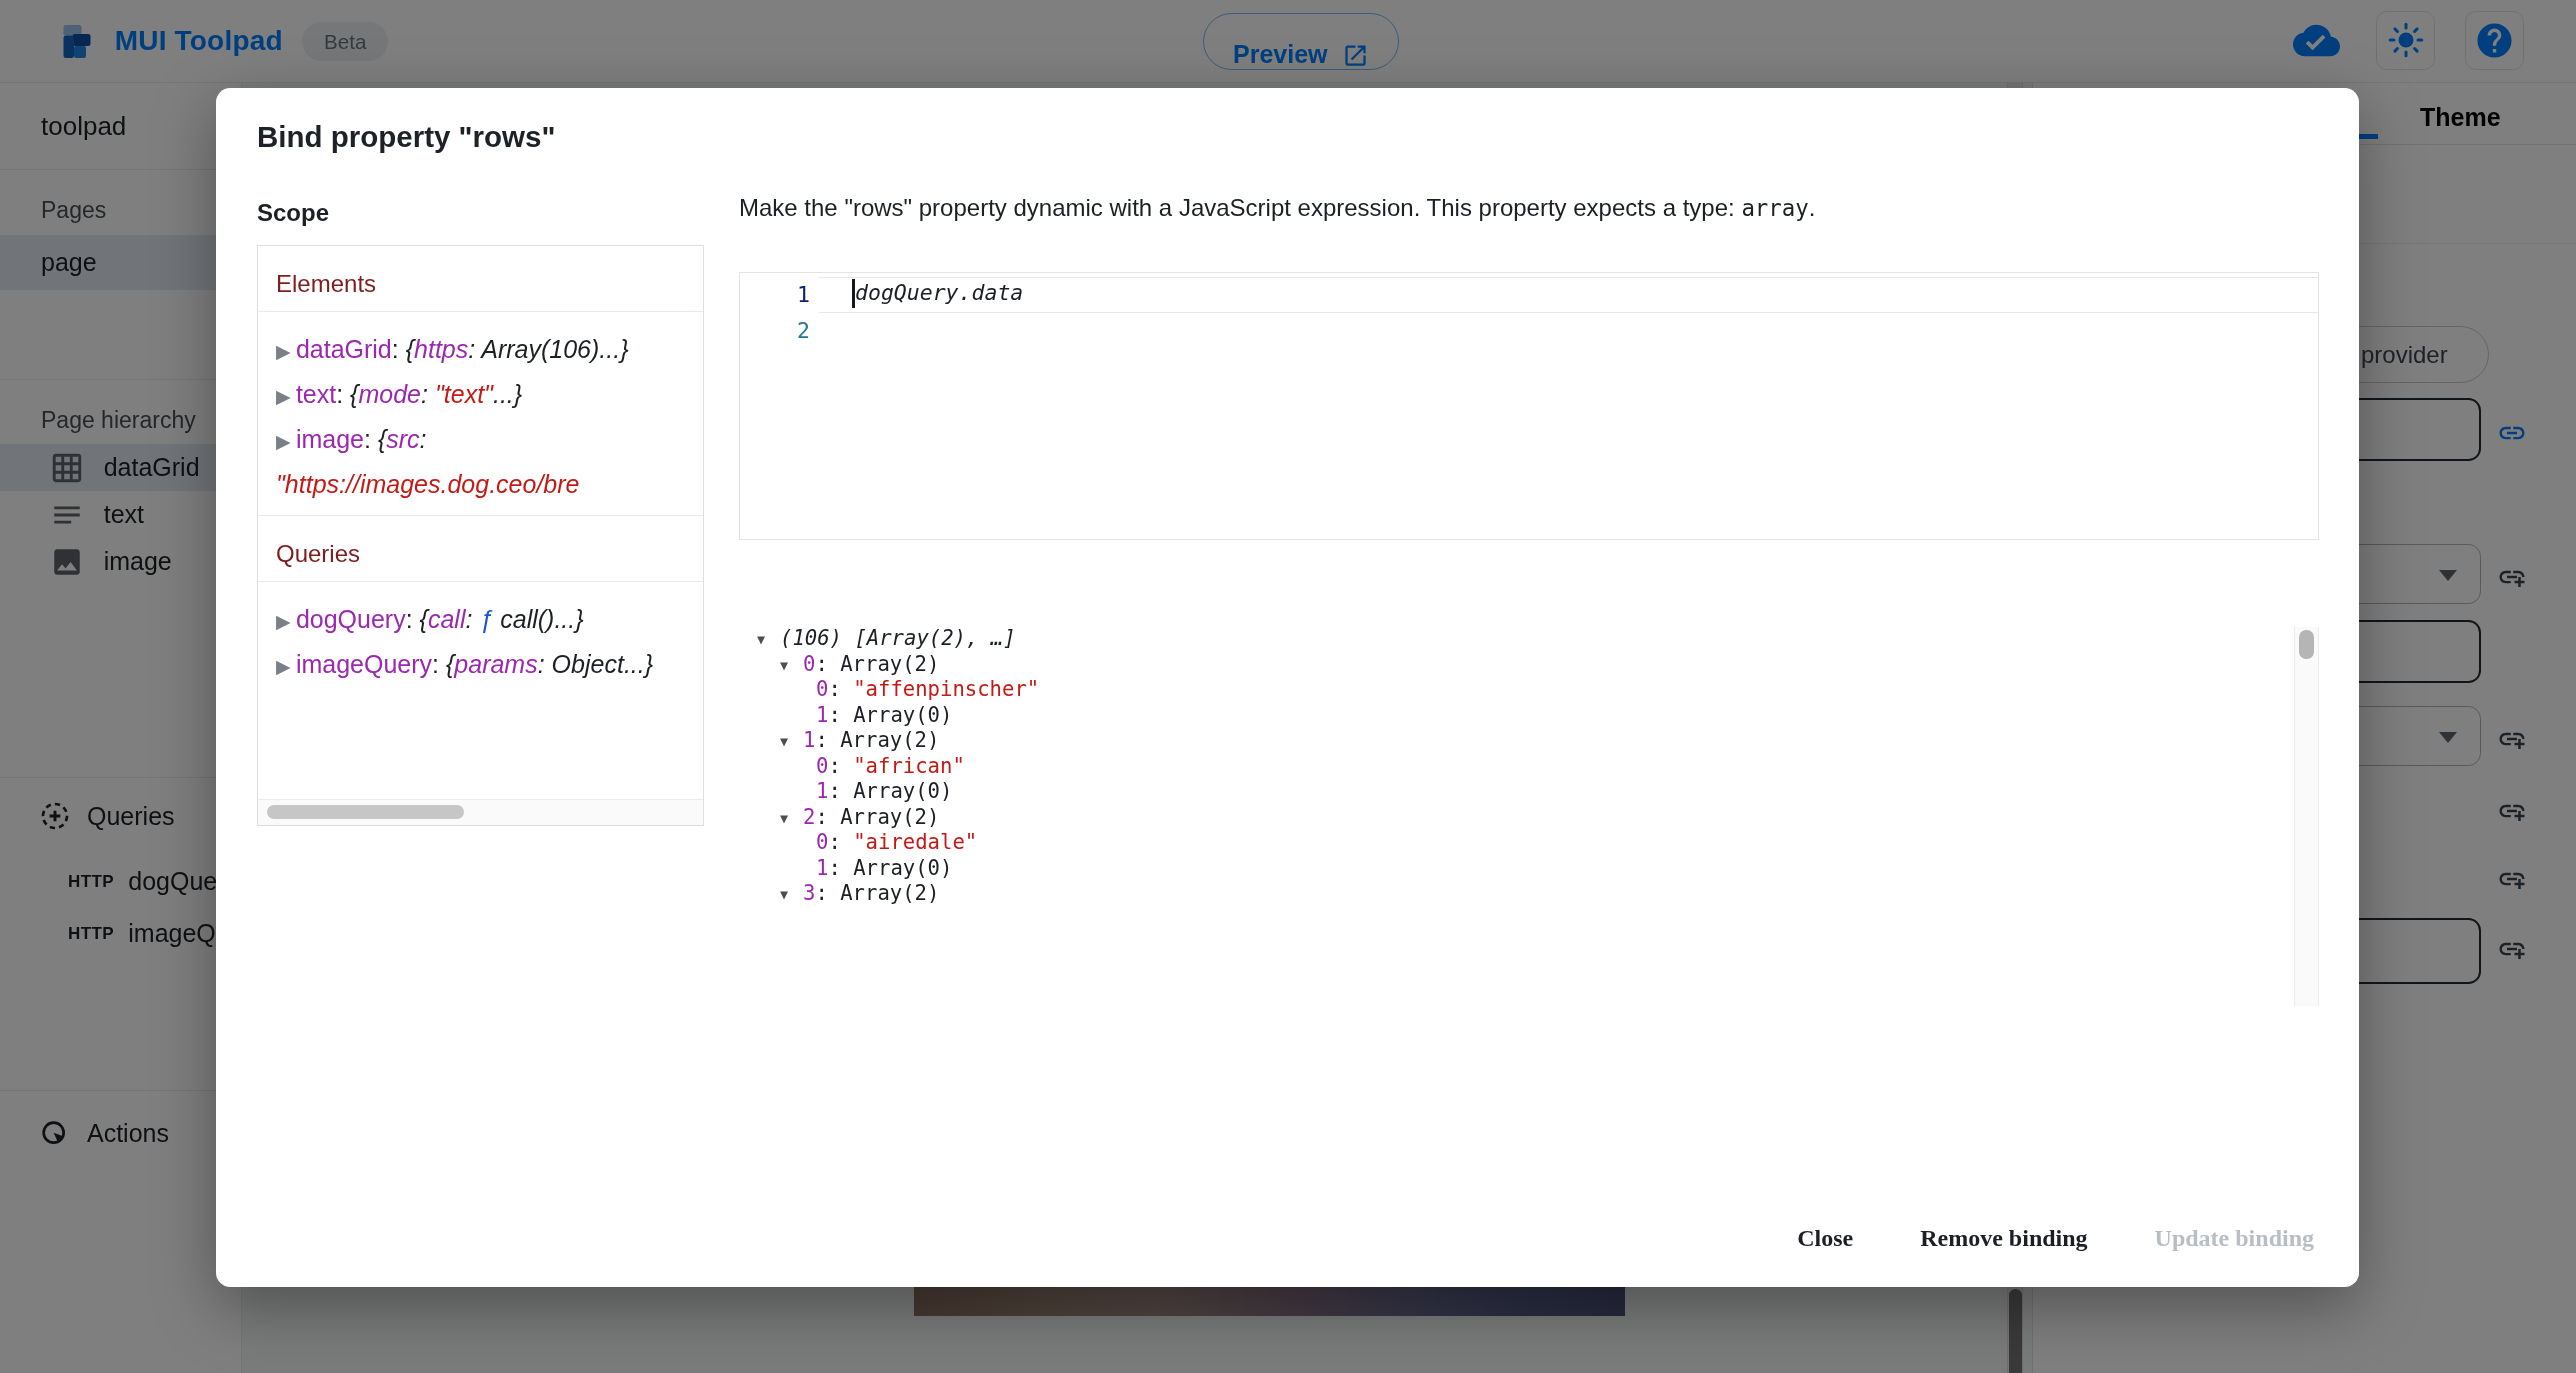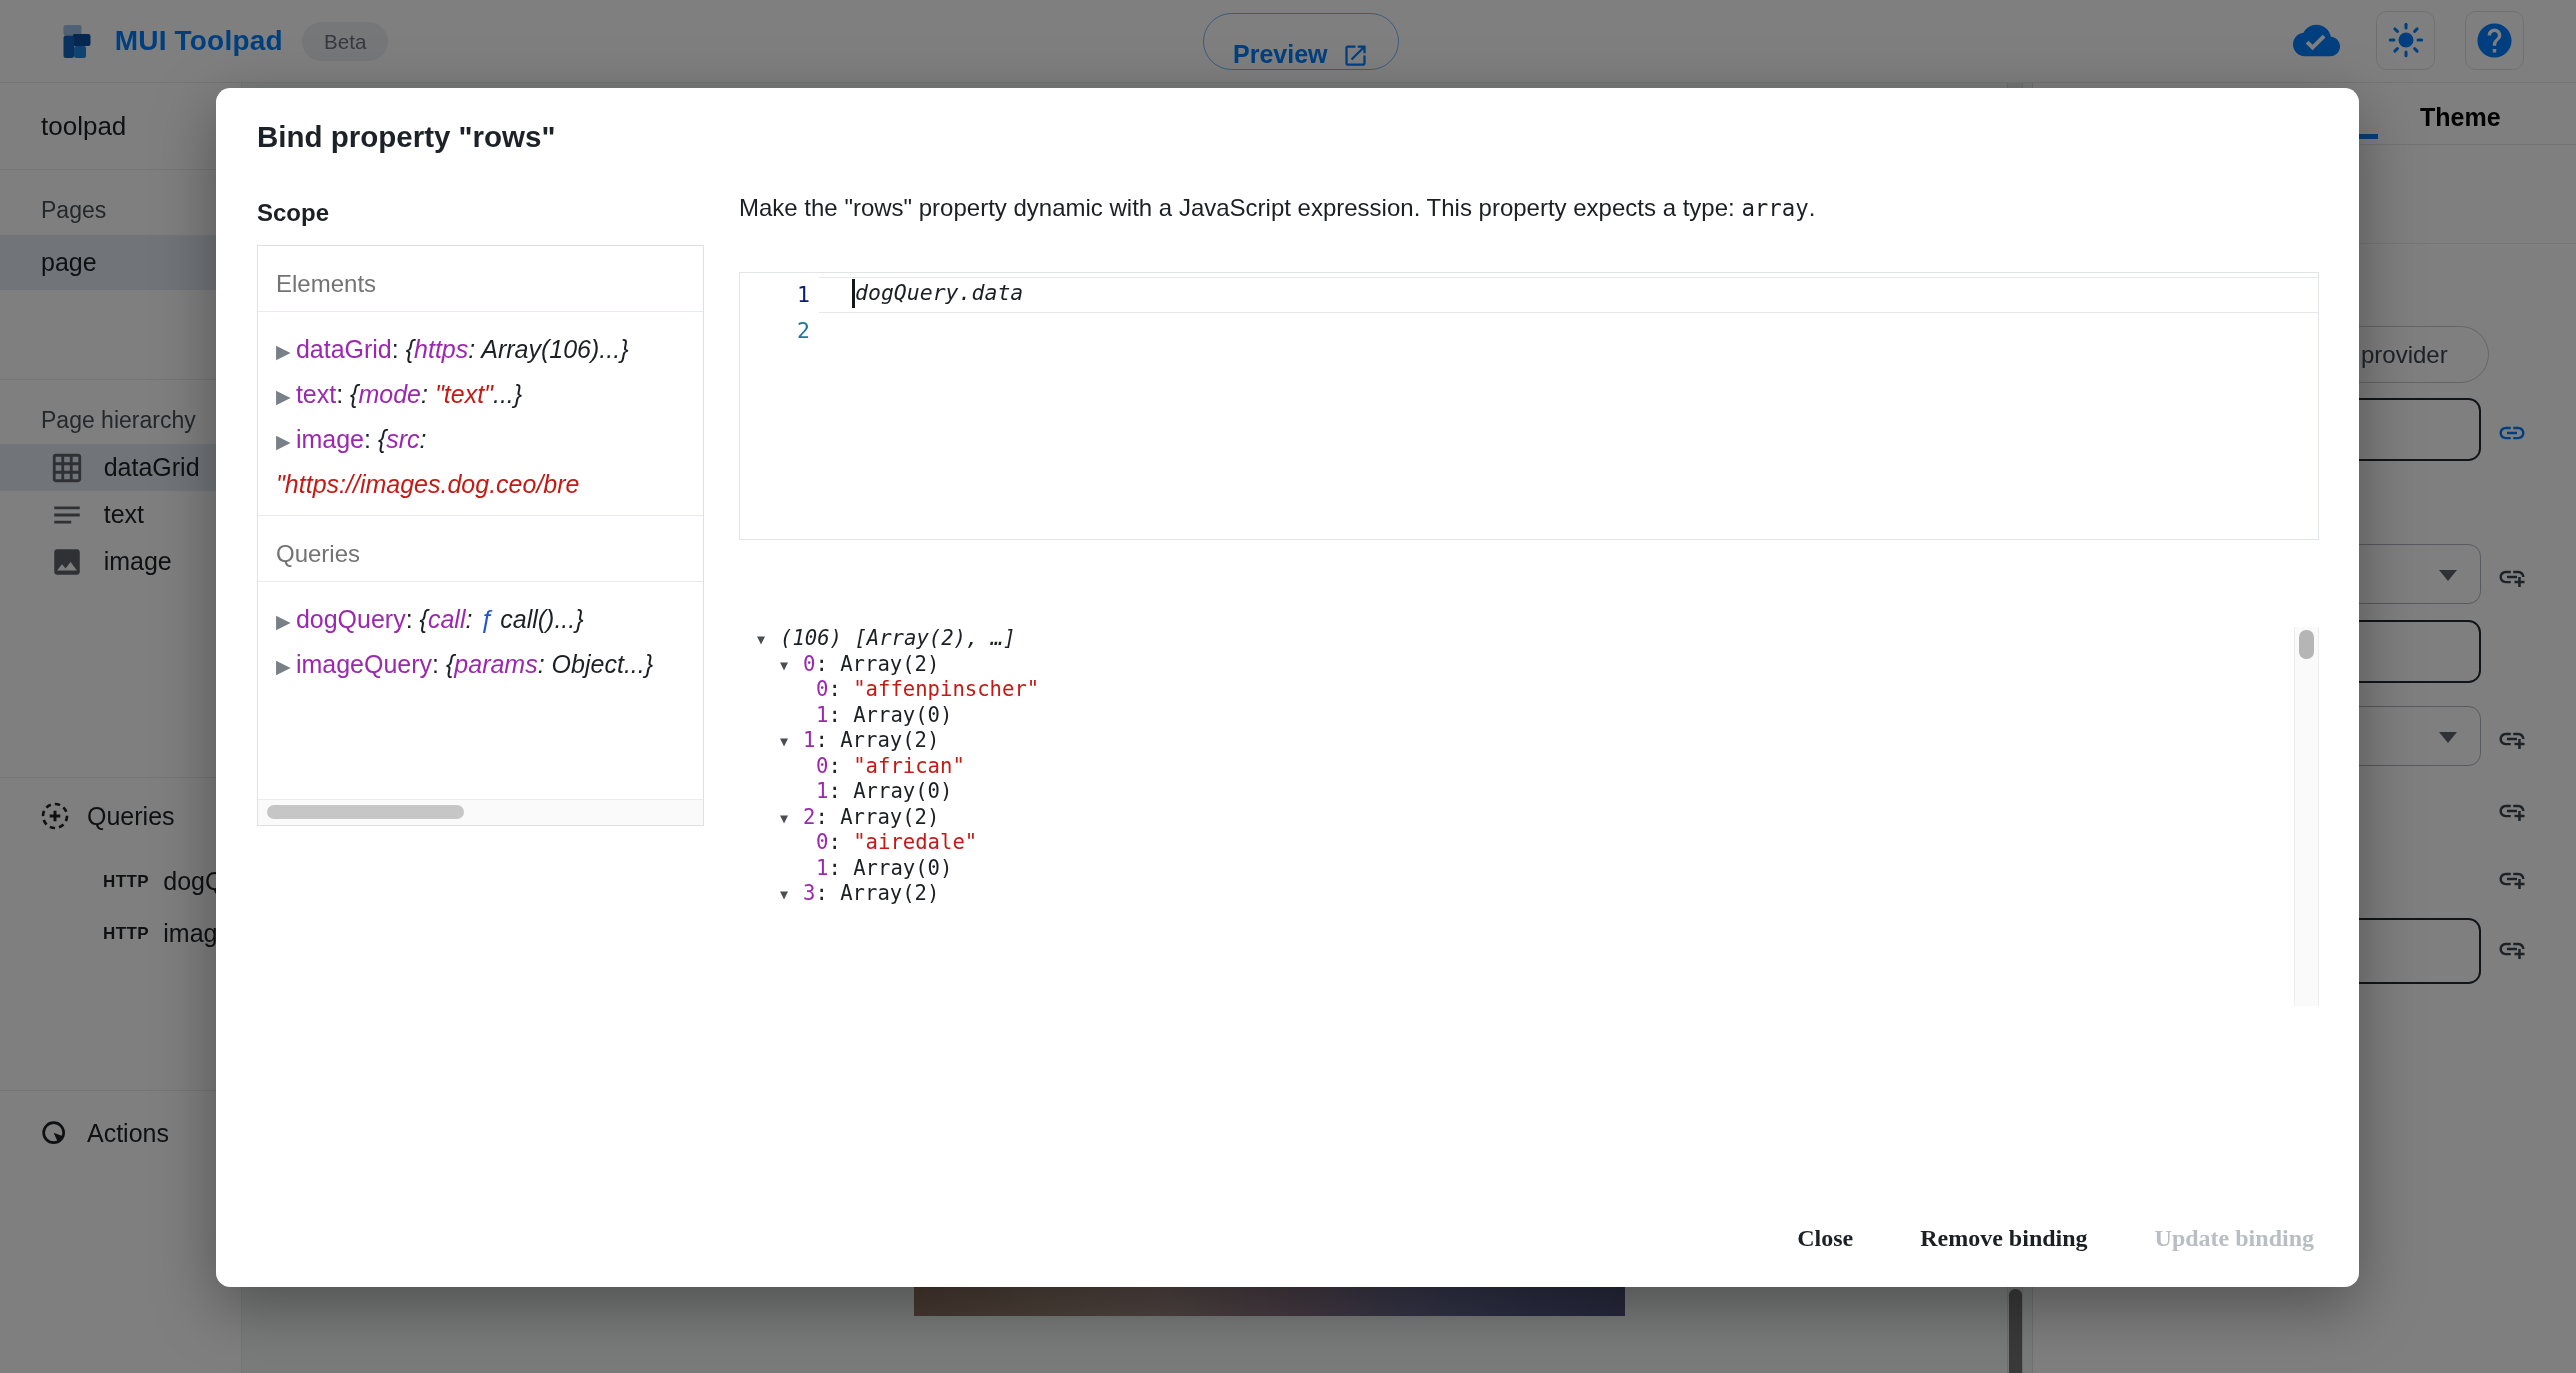--- a/index.html
+++ b/index.html
@@ -28,21 +28,21 @@
   .sb-label{padding:27px 0 10.7px 41px;font-size:23px;color:#4a5157;}
   .sb-row{height:55px;display:flex;align-items:center;padding-left:41px;font-size:25px;color:#1C2025;}
   .sb-row.sel{background:#e3eaf3;}
   .sb-div{border-top:0.9px solid #e7eaee;margin-top:0;}
   .h-row{height:47px;display:flex;align-items:center;gap:19.7px;padding-left:50px;
     font-size:25px;color:#1C2025;}
   .h-row.sel{background:#e3eaf3;}
   .h-icon{width:34px;height:34px;color:#5f6368;flex:0 0 34px;}
   .sec-row{height:54px;display:flex;align-items:center;gap:16px;padding-left:39px;
     font-size:25px;color:#1C2025;}
-  .http-chip{font-weight:700;font-size:17px;letter-spacing:0.4px;color:#1C2025;margin-left:35px;}
+  .http-chip{font-weight:700;font-size:17px;letter-spacing:0.4px;color:#1C2025;}
   .q-row{height:52px;display:flex;align-items:center;gap:14.3px;padding-left:68px;
     font-size:25px;color:#1C2025;}
 
   .canvas{position:absolute;left:242px;top:83px;right:544px;bottom:0;background:#f5f6f7;}
   .dog-strip{position:absolute;left:914px;top:1286px;width:711px;height:30px;
     background:linear-gradient(90deg,#8f7263 0%,#9a8374 18%,#a08a84 34%,#8d7585 52%,#6a6a8e 70%,#565c86 86%,#4e527a 100%);}
   .canvas-scroll{position:absolute;left:2007px;top:83px;bottom:0;width:16px;background:#ececec;
     border-left:0.9px solid #dcdcdc;border-right:0.9px solid #dcdcdc;box-sizing:border-box;}
   .canvas-thumb{position:absolute;left:2009px;top:1289px;width:12.5px;height:268px;
     background:#757575;border-radius:6.3px;}
@@ -67,21 +67,21 @@
   
   .backdrop{position:absolute;inset:0;background:rgba(0,0,0,0.5);z-index:10;}
 
   
   .modal{position:absolute;left:216px;top:88px;width:2143px;height:1199px;background:#fff;
     border-radius:14.3px;box-shadow:0 19.7px 63px rgba(0,0,0,.35);z-index:20;}
   .m-title{position:absolute;left:41px;top:32px;font-size:29.5px;font-weight:600;color:#1D2228;}
   .m-scope-label{position:absolute;left:41px;top:111px;font-size:24px;font-weight:600;color:#1C2025;}
   .scope-box{position:absolute;left:41px;top:157px;width:447px;height:581px;box-sizing:border-box;
     border:0.9px solid #dde1e6;display:flex;flex-direction:column;overflow:hidden;}
-  .sb-h{padding:24px 18px 12.5px 18px;font-size:24px;color:#737373;border-bottom:0.9px solid #e7eaee;}
+  .sb-h{padding:24px 18px 12.5px 18px;font-size:24px;color:#7f1d1d;border-bottom:0.9px solid #e7eaee;}
   .sb-h.bt{border-top:0.9px solid #e7eaee;}
   .sb-tree{padding:16px 16px 10.7px 18px;font-size:25px;line-height:42px;color:#1C2025;
     overflow:hidden;}
   .sb-spacer{flex:1;}
   .sb-scroll{height:25px;border-top:0.9px solid #ececec;background:#fafafa;flex:0 0 25px;}
   .sb-thumb{margin:5.4px 0 0 9px;width:197px;height:13.4px;background:#c6c6c6;border-radius:7.2px;}
 
   .sg-a{color:#7a8087;font-size:19px;}
   .sg-n{color:#9C27B0;}
   .sg-p{color:#1C2025;}

